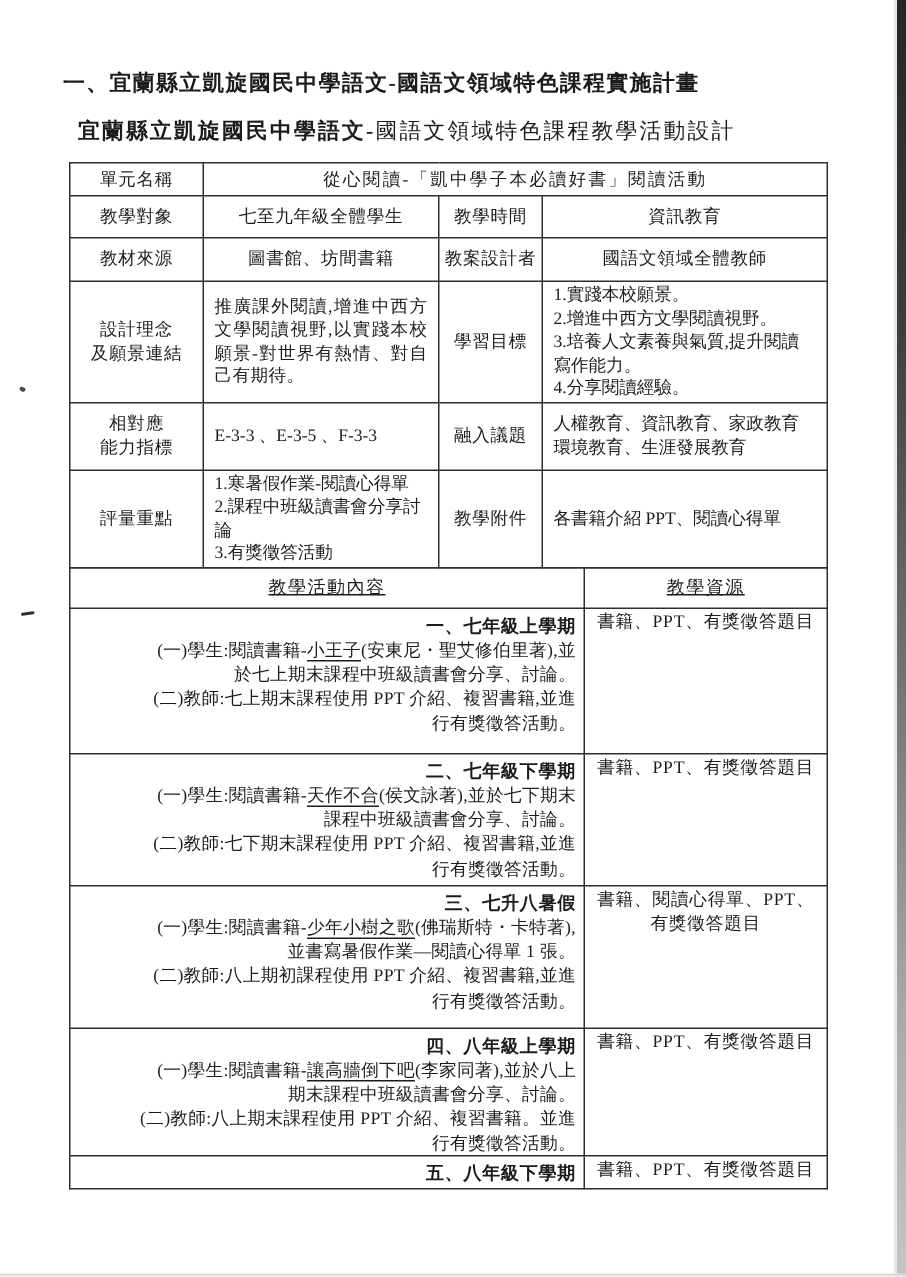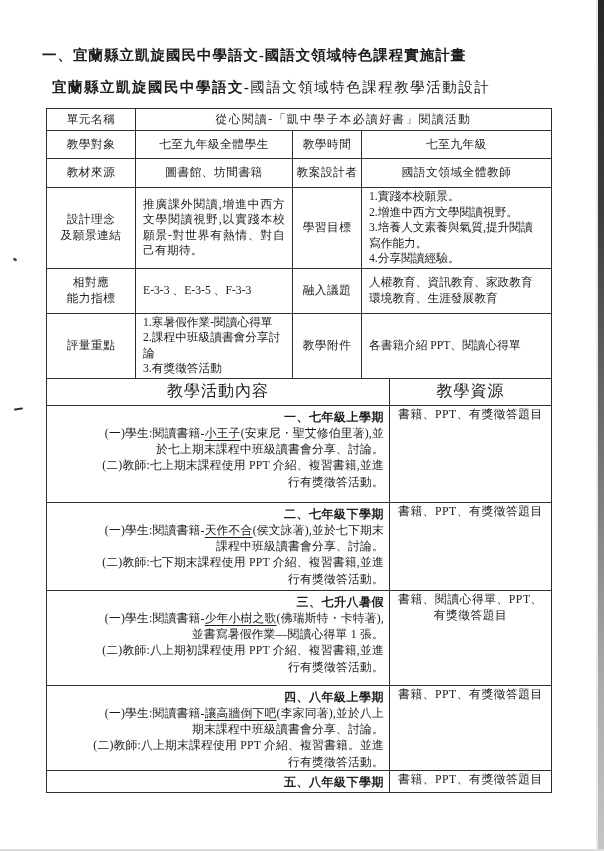--- a/index.html
+++ b/index.html
@@ -26,21 +26,21 @@
   .val-c{text-align:center;letter-spacing:0.5px;}
   .val-j{padding:2px 7px;text-align:justify;line-height:17px;letter-spacing:0.3px;}
   .val-l{padding:1px 7px;white-space:pre-line;vertical-align:middle;line-height:15.5px;}
   .unit-title{text-align:center;font-size:12.5px;letter-spacing:1.5px;}
   .rA1{height:22px;} .rA2{height:28px;} .rA3{height:29px;border-radius:11px;}
   .rA4{height:78px;} .rA5{height:45px;} .rA6{height:54px;}
 
   
   .act-table{width:505px;}
   .act-table td{vertical-align:top;}
-  .act-head td{height:24px;text-align:center;font-size:16px;letter-spacing:1px;vertical-align:middle;}
+  .act-head td{height:24px;text-align:center;font-size:12px;letter-spacing:1px;vertical-align:middle;text-decoration:underline;}
   .act-content{padding:3px 5px 0 6px;font-size:11.8px;line-height:16.3px;text-align:right;}
   .act-title{font-weight:bold;font-size:12px;letter-spacing:0.5px;}
   .act-line{letter-spacing:0.2px;}
   .act-line.ind1{padding-left:63px;}
   .act-resource{text-align:center;padding-top:0;font-size:11.8px;line-height:16px;
                 white-space:pre-line;letter-spacing:0.5px;}
   .u{text-decoration:underline;text-underline-offset:2.5px;}
   .rB1{height:97px;} .rB2{height:88px;} .rB3{height:95px;} .rB4{height:76px;} .rB5{height:22px;}
 
   .footer{position:absolute;left:0;top:804px;width:592px;text-align:center;
@@ -74,21 +74,21 @@
         </colgroup>
       <tbody>
           <tr class="rA1">
         <td class="lbl">單元名稱</td>
         <td class="unit-title" colspan="3">從心閱讀-「凱中學子本必讀好書」閱讀活動</td>
       </tr>
       <tr class="rA2">
         <td class="lbl">教學對象</td>
         <td class="val-c">七至九年級全體學生</td>
         <td class="lbl">教學時間</td>
-        <td class="val-c">七至九年級</td>
+        <td class="val-c">資訊教育</td>
       </tr>
       <tr class="rA3">
         <td class="lbl">教材來源</td>
         <td class="val-c">圖書館、坊間書籍</td>
         <td class="lbl">教案設計者</td>
         <td class="val-c">國語文領域全體教師</td>
       </tr>
       <tr class="rA4">
         <td class="lbl">設計理念
 及願景連結</td>

